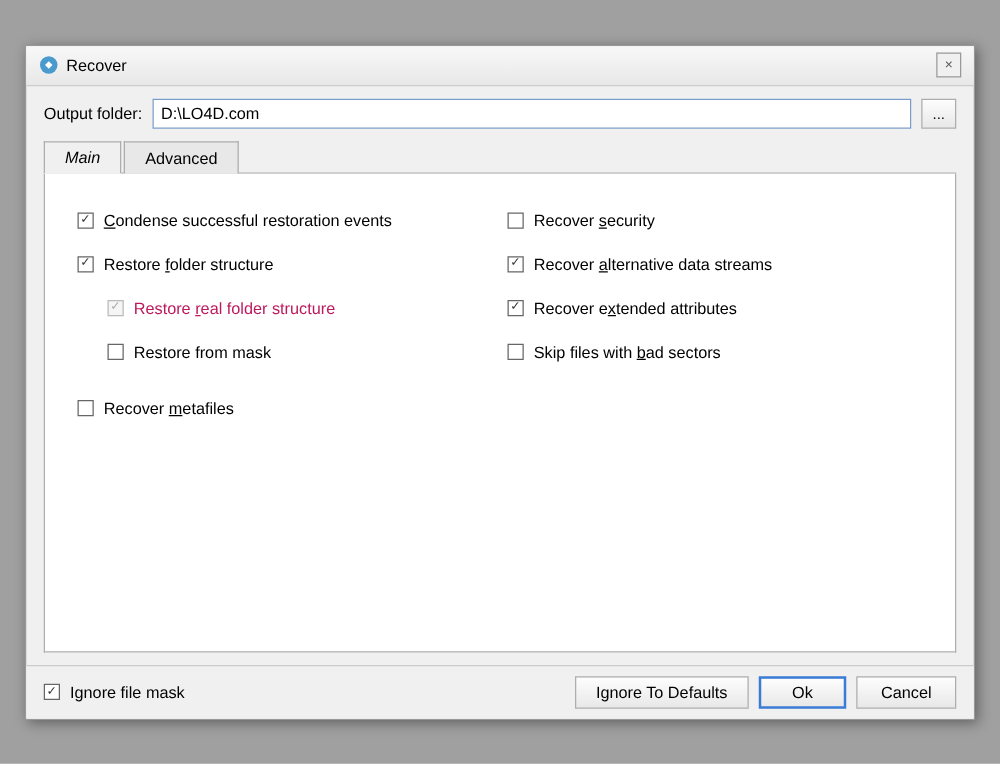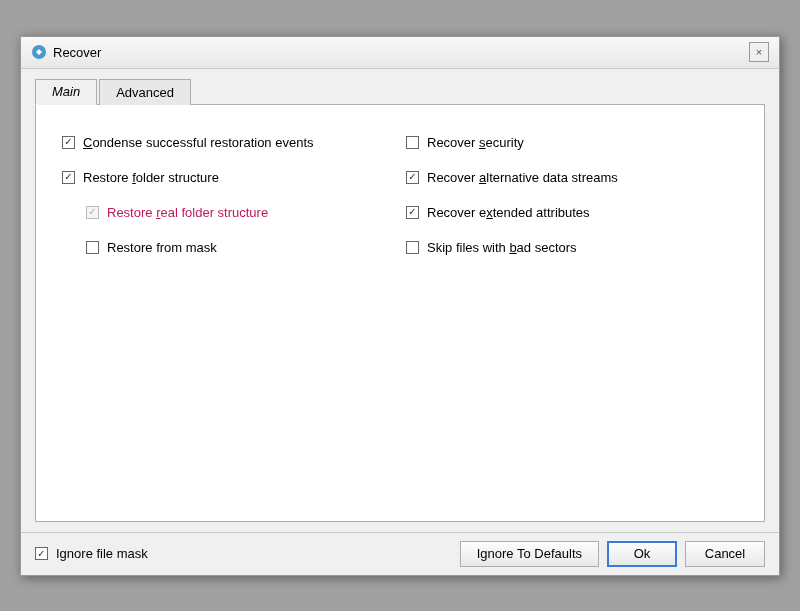--- a/index.html
+++ b/index.html
@@ -216,20 +216,25 @@
         <circle cx="8" cy="8" r="7" fill="#4a9acd"></circle>
         <path d="M5 8 L8 5 L11 8 L8 11 Z" fill="white"></path>
       </svg>
       <span class="title-text">Recover</span>
     </div>
     <div class="close-btn">×</div>
   </div>
 
   <div class="dialog-body">
 
+    <div class="output-row">
+      <span class="output-label">Output folder:</span>
+      <input class="output-input" type="text" value="D:\LO4D.com" style="">
+      <button class="browse-btn">...</button>
+    </div>
 
     <div class="tabs">
       <div class="tab active">Main</div>
       <div class="tab">Advanced</div>
     </div>
 
     <div class="tab-content">
       <div style="display: grid; grid-template-columns: 1fr 1fr; gap: 0;">
 
         <div>
@@ -247,20 +252,24 @@
           <div class="option-row indented disabled">
             <div class="checkbox checked disabled"></div>
             <span class="option-label" style="color:#be185d;">Restore <u>r</u>eal folder structure</span>
           </div>
 
           <div class="option-row indented">
             <div class="checkbox"></div>
             <span class="option-label">Restore from mask</span>
           </div>
 
+          <div class="option-row" style="margin-top:10px;">
+            <div class="checkbox"></div>
+            <span class="option-label">Recover <u>m</u>etafiles</span>
+          </div>
         </div>
 
         <div>
 
           <div class="option-row">
             <div class="checkbox"></div>
             <span class="option-label">Recover <u>s</u>ecurity</span>
           </div>
 
           <div class="option-row">

